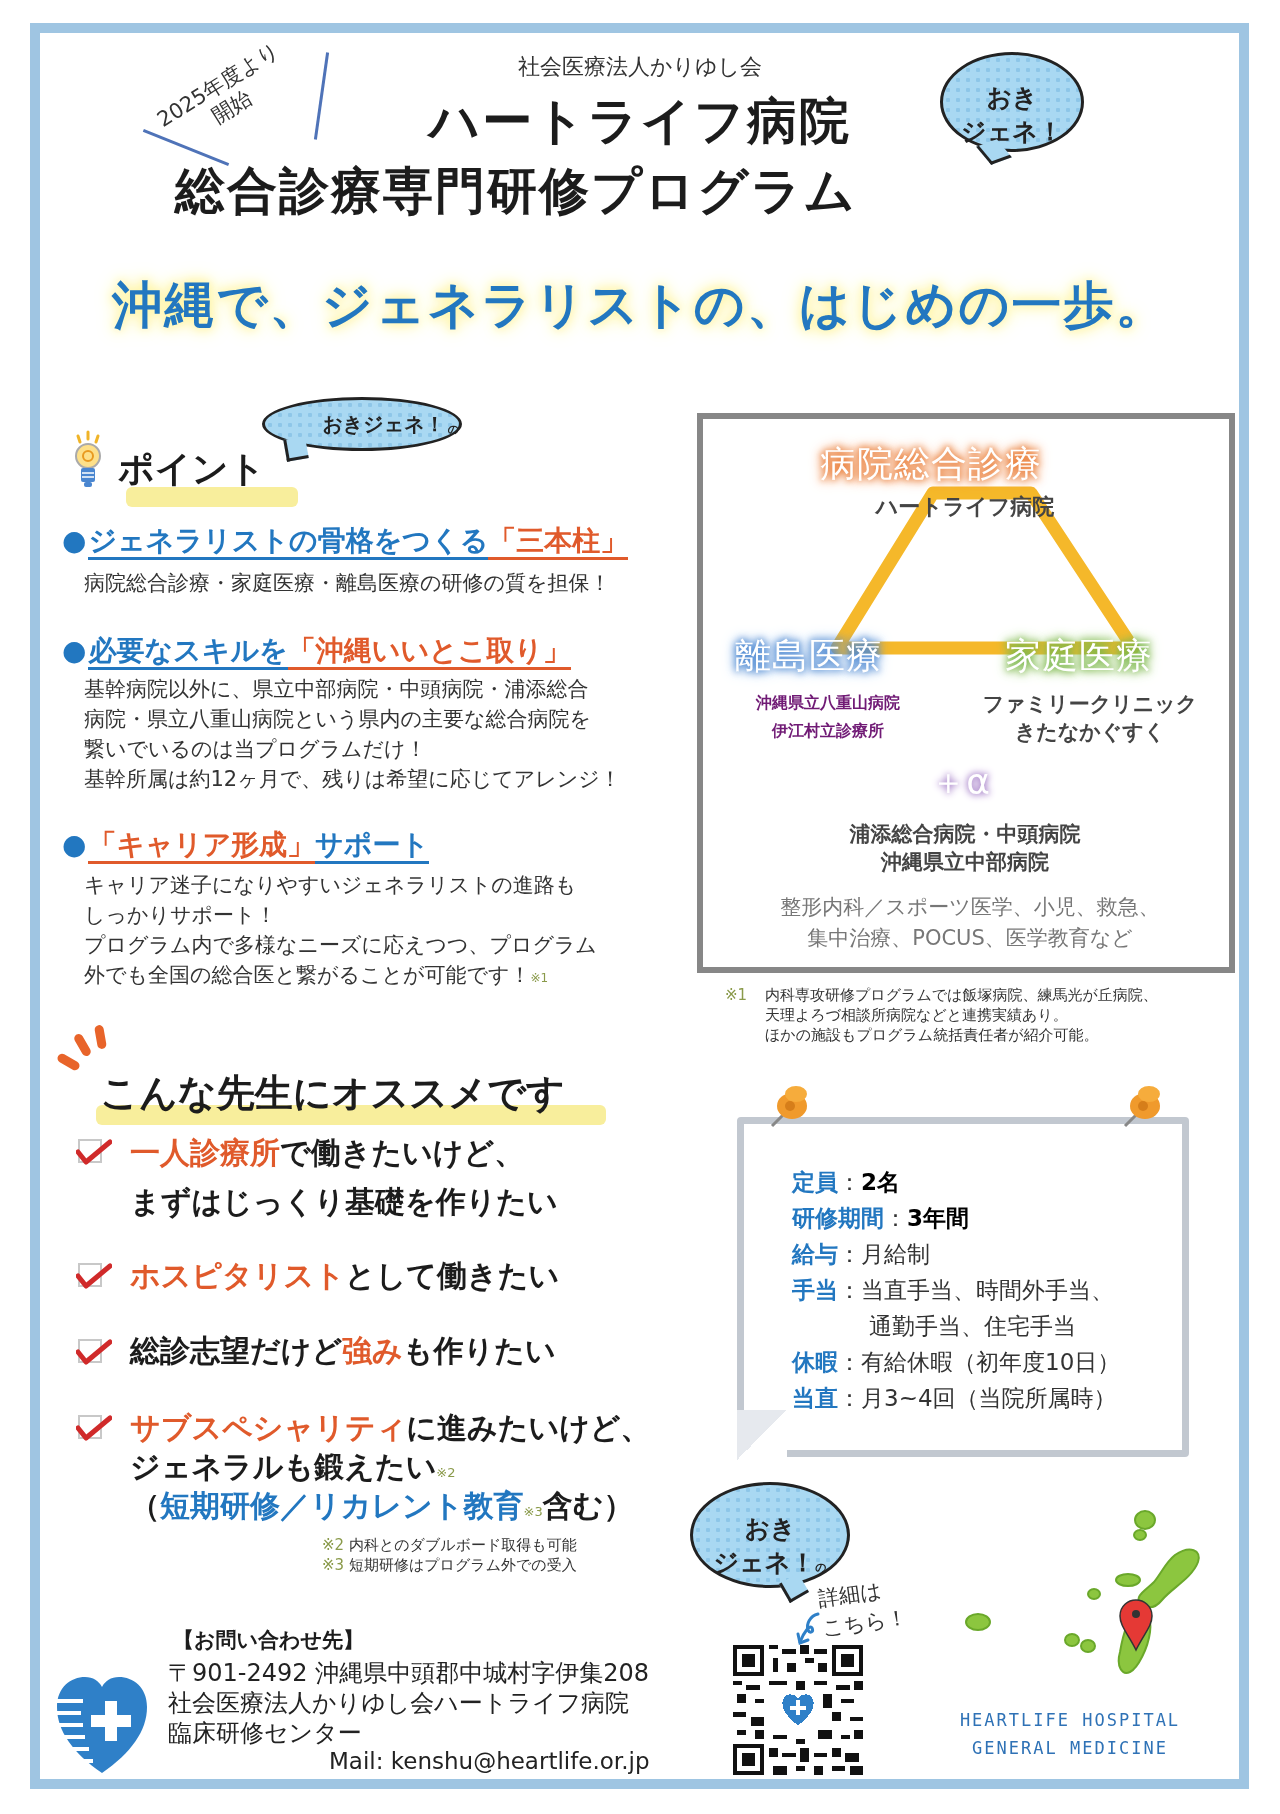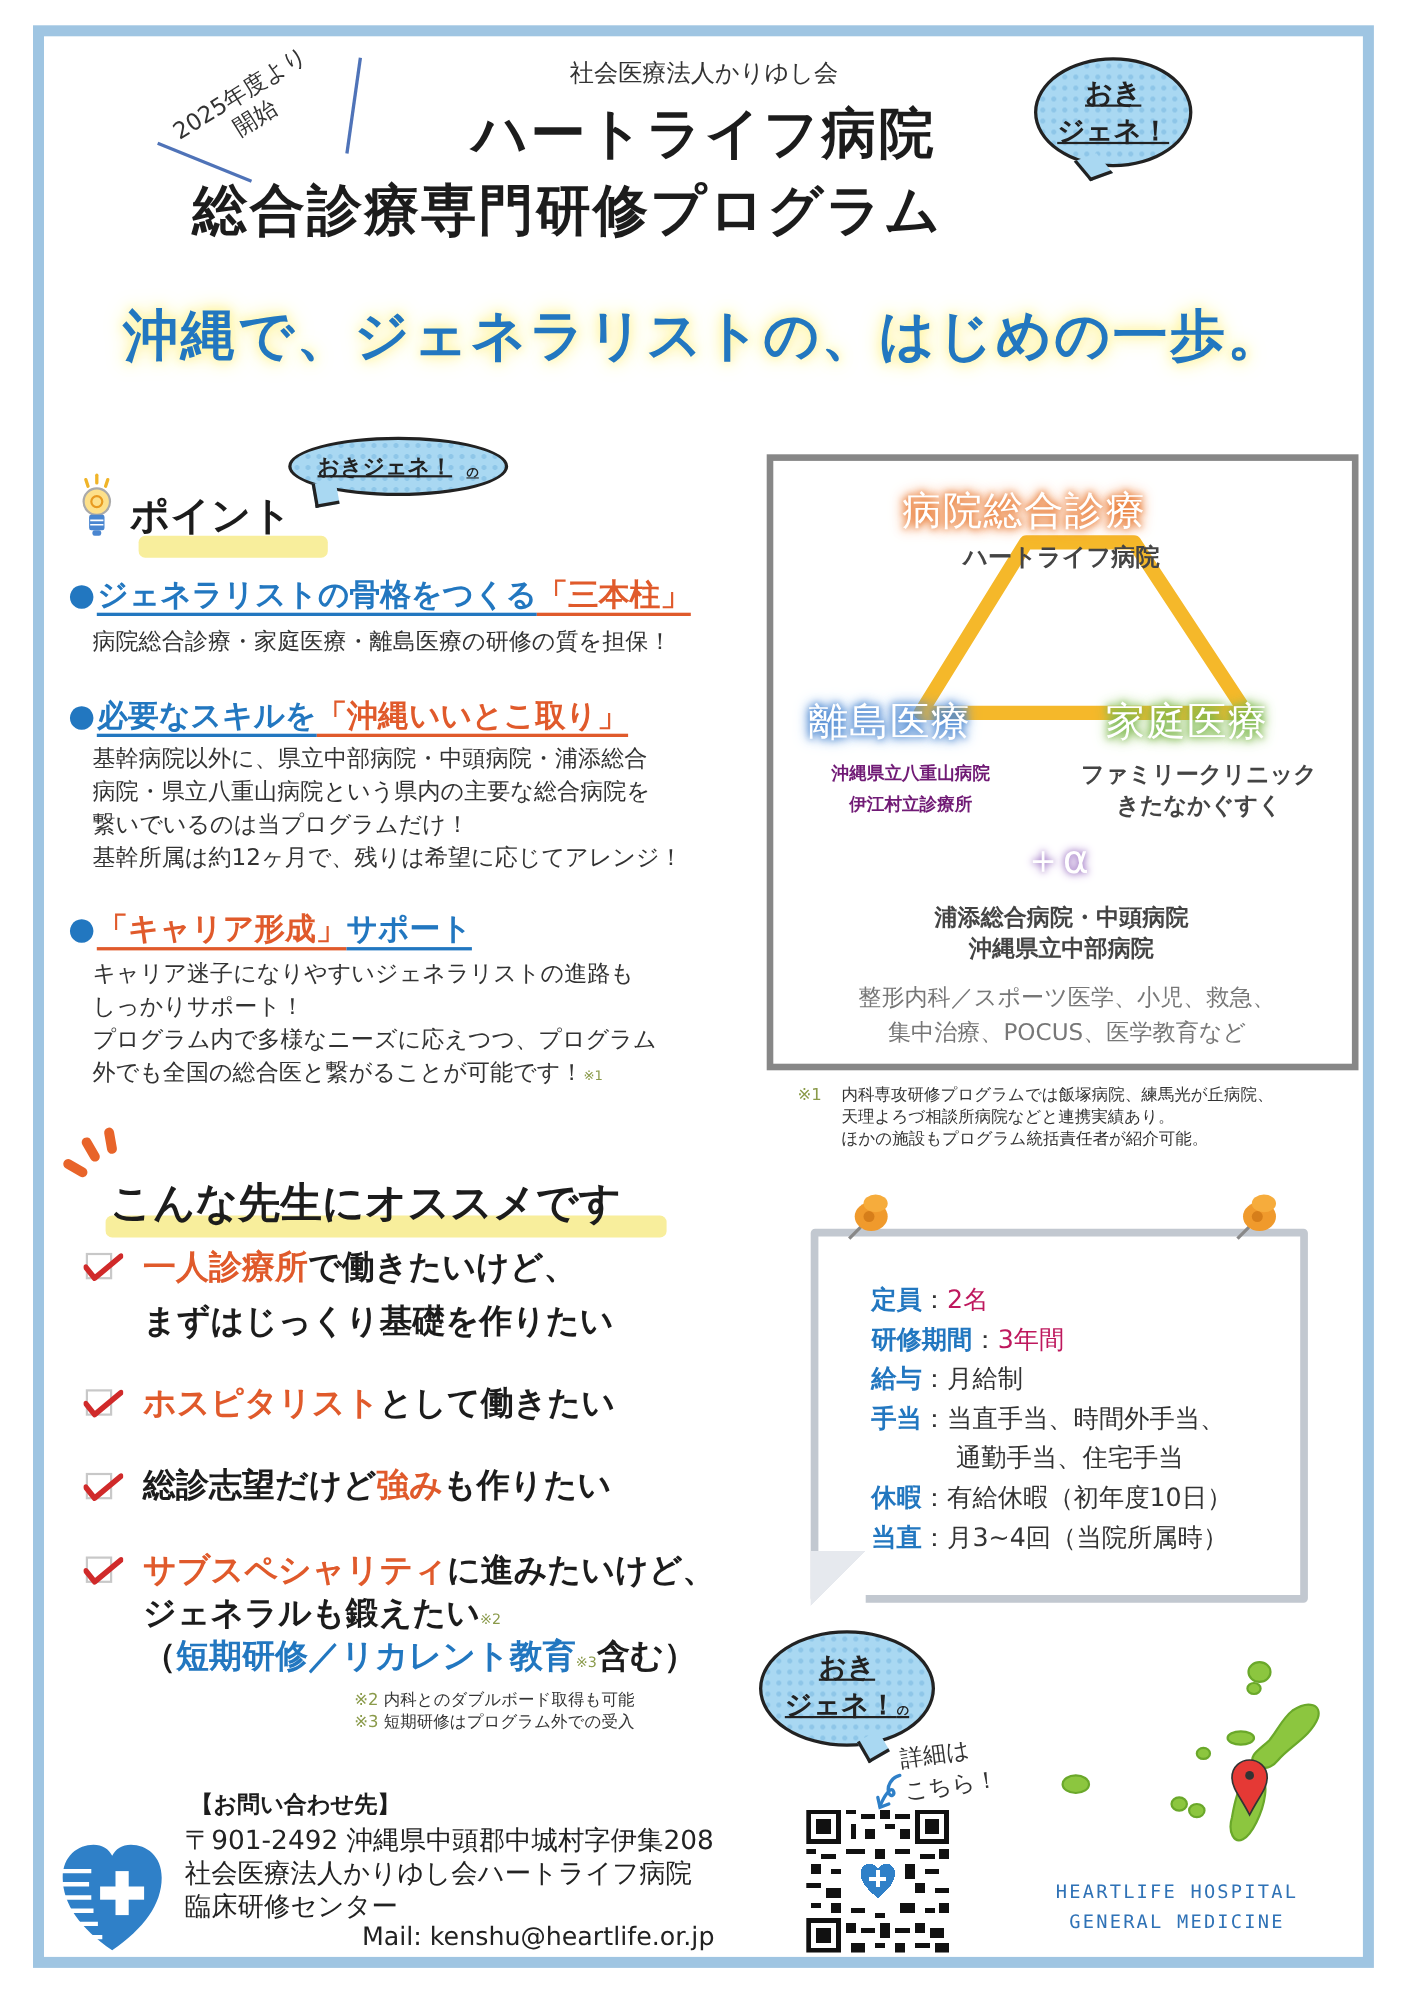--- a/index.html
+++ b/index.html
@@ -9,28 +9,28 @@
   .frame { left: 30px; top: 23px; width: 1219px; height: 1766px; border: 10px solid #9fc5e2; }
 
   .org { left: 0; width: 1280px; top: 52px; text-align: center; font-size: 22px; color: #333; }
   .title1 { left: 0; width: 1280px; top: 88px; text-align: center; font-size: 50px; font-weight: bold; color: #1c1c1c; letter-spacing: 2px; }
   .title2 { left: 0; width: 1032px; top: 158px; text-align: center; font-size: 50px; font-weight: bold; color: #1c1c1c; letter-spacing: 2px; }
 
   .since { left: 150px; top: 70px; width: 150px; text-align: center; font-size: 21px; line-height: 26px; color: #333; transform: rotate(-32deg); }
   .since-line1 { left: 320px; top: 52px; width: 3px; height: 88px; background: #4f73b8; transform: rotate(8deg); }
   .since-line2 { left: 140px; top: 146px; width: 92px; height: 3px; background: #4f73b8; transform: rotate(22deg); }
 
-  .bubble { background: #a9d8f2; border: 3px solid #222; border-radius: 50%; display: flex; flex-direction: column; align-items: center; justify-content: center; font-weight: bold; color: #222; background-image: radial-gradient(#8ec6e8 2px, transparent 2.5px); background-size: 10px 10px; text-decoration: underline; }
+  .bubble { background: #a9d8f2; border: 3px solid #222; border-radius: 50%; display: flex; flex-direction: column; align-items: center; justify-content: flex-end; font-weight: bold; color: #222; background-image: radial-gradient(#8ec6e8 2px, transparent 2.5px); background-size: 10px 10px; }
   .bubble .tail { position: absolute; width: 22px; height: 22px; background: #a9d8f2; border-left: 3px solid #222; border-bottom: 3px solid #222; }
   .bubble-top { left: 940px; top: 52px; width: 144px; height: 100px; font-size: 25px; line-height: 34px; }
   .bubble-top .tail { left: 40px; bottom: -14px; transform: rotate(-20deg) skewX(20deg); }
 
   .tagline { left: 0; width: 1280px; top: 272px; text-align: center; font-size: 50px; font-weight: bold; color: #2277c0; letter-spacing: 2px; text-shadow: 0 0 8px #fff6a8, 0 0 14px #fff6a8, 0 0 20px #fff3a0; }
 
-  .bubble-point { left: 262px; top: 397px; width: 200px; height: 54px; border-radius: 50%; font-size: 20px; flex-direction: row; gap: 10px; }
+  .bubble-point { left: 262px; top: 397px; width: 200px; height: 54px; border-radius: 50%; font-size: 20px; flex-direction: row; }
   .bubble-point .tail { left: 20px; bottom: -12px; transform: rotate(-10deg); }
   .bubble-point small { font-size: 11px; margin-left: 3px; margin-top: 10px; }
 
   .bulb { left: 70px; top: 430px; width: 36px; height: 62px; }
   .point-h { left: 118px; top: 445px; font-size: 36px; font-weight: bold; color: #1c1c1c; }
   .hl-point { left: 126px; top: 487px; width: 172px; height: 20px; background: #f8ee9c; border-radius: 6px; }
 
   .pt-head { font-size: 28px; font-weight: bold; white-space: nowrap; }
   .pt-head .dot { color: #2277c0; margin-right: 2px; }
   .pt-head .blue { color: #2277c0; border-bottom: 3px solid #2277c0; }
@@ -72,21 +72,21 @@
   .rec-item .blue { color: #2277c0; }
   .rec-item .sup { font-size: 13px; color: #8a9a4a; font-weight: normal; }
   .fn23 { left: 322px; top: 1535px; font-size: 15px; line-height: 20px; color: #333; }
   .fn23 .mk { color: #8a9a4a; }
 
   .memo { left: 737px; top: 1117px; width: 452px; height: 340px; background: #fff; border: 7px solid #c2c8d0; border-radius: 4px; }
   .memo-fold { left: 737px; top: 1410px; width: 50px; height: 50px; background: linear-gradient(135deg, #e6e9ee 50%, #fff 50%); }
   .pin { width: 52px; height: 52px; }
   .memo-row { font-size: 23px; line-height: 36px; color: #333; white-space: nowrap; }
   .memo-row .lbl { color: #2277c0; font-weight: bold; }
-  .memo-row .val-red { color: #be185d; font-weight: normal; text-align: right; }
+  .memo-row .val-red { color: #000000; font-weight: bold; text-align: right; }
 
   .contact-h { left: 173px; top: 1626px; font-size: 21px; font-weight: bold; color: #1c1c1c; }
   .contact-body { left: 168px; top: 1658px; font-size: 24px; line-height: 30px; color: #222; white-space: pre-line; }
   .contact-mail { left: 329px; top: 1748px; font-size: 23px; color: #222; }
   .logo { left: 53px; top: 1673px; width: 98px; height: 104px; }
 
   .bubble-bottom { left: 690px; top: 1482px; width: 160px; height: 106px; font-size: 25px; line-height: 34px; }
   .bubble-bottom .tail { left: 90px; bottom: -14px; transform: rotate(-30deg); }
   .bubble-bottom small { font-size: 11px; }
   .detail-text { left: 820px; top: 1578px; font-size: 21px; line-height: 30px; color: #333; transform: rotate(-8deg); white-space: pre-line; }

